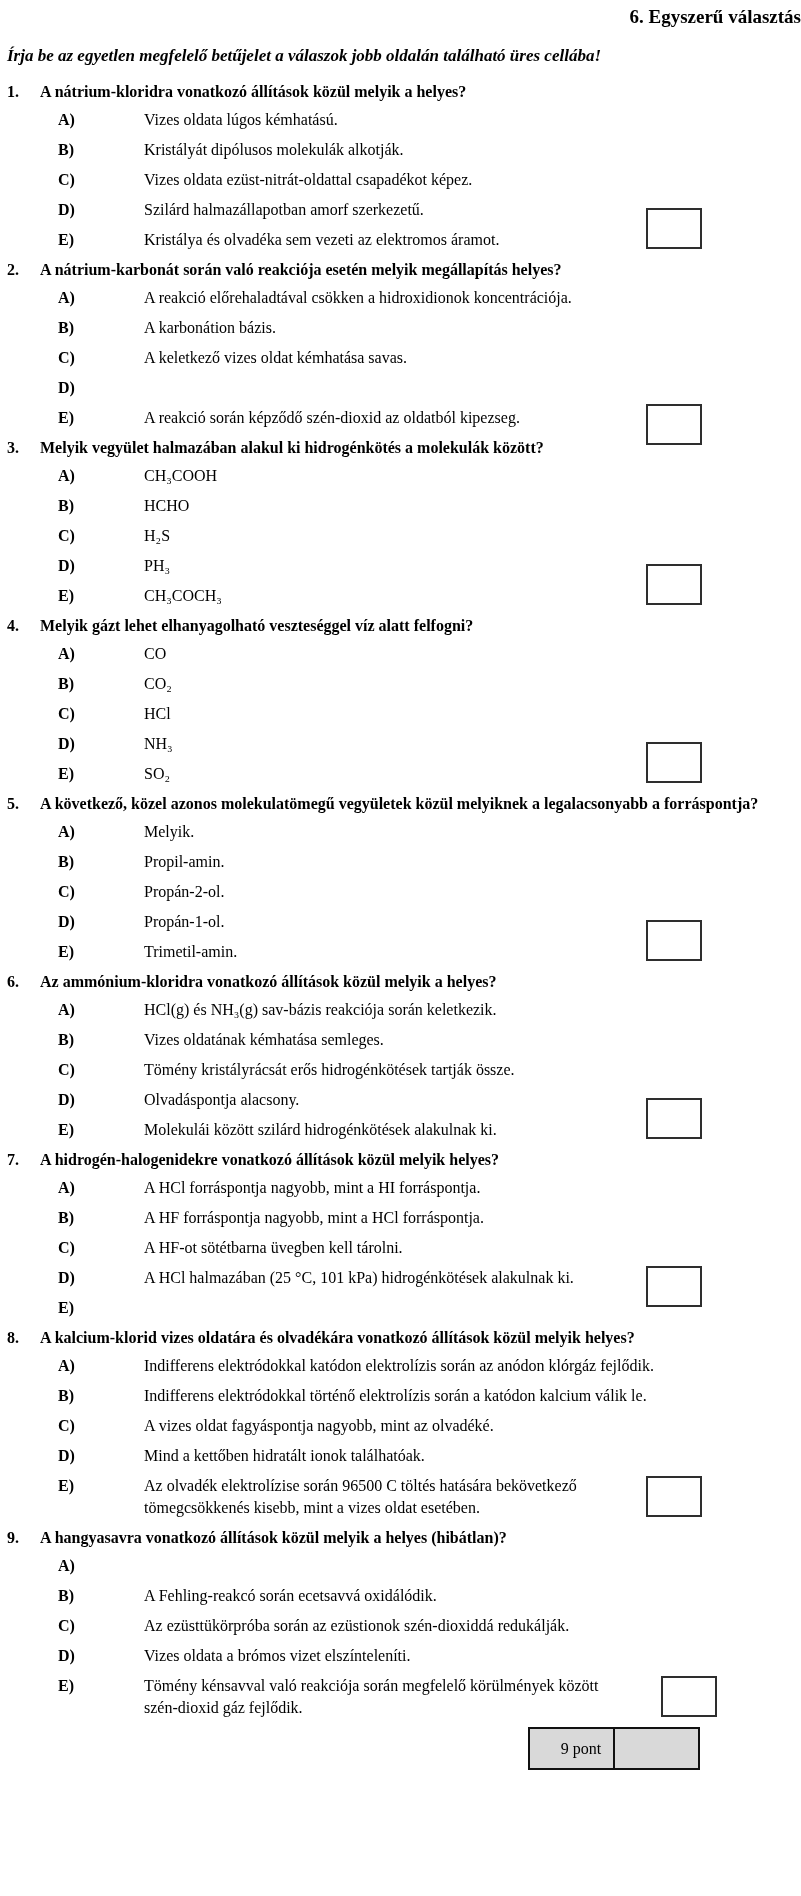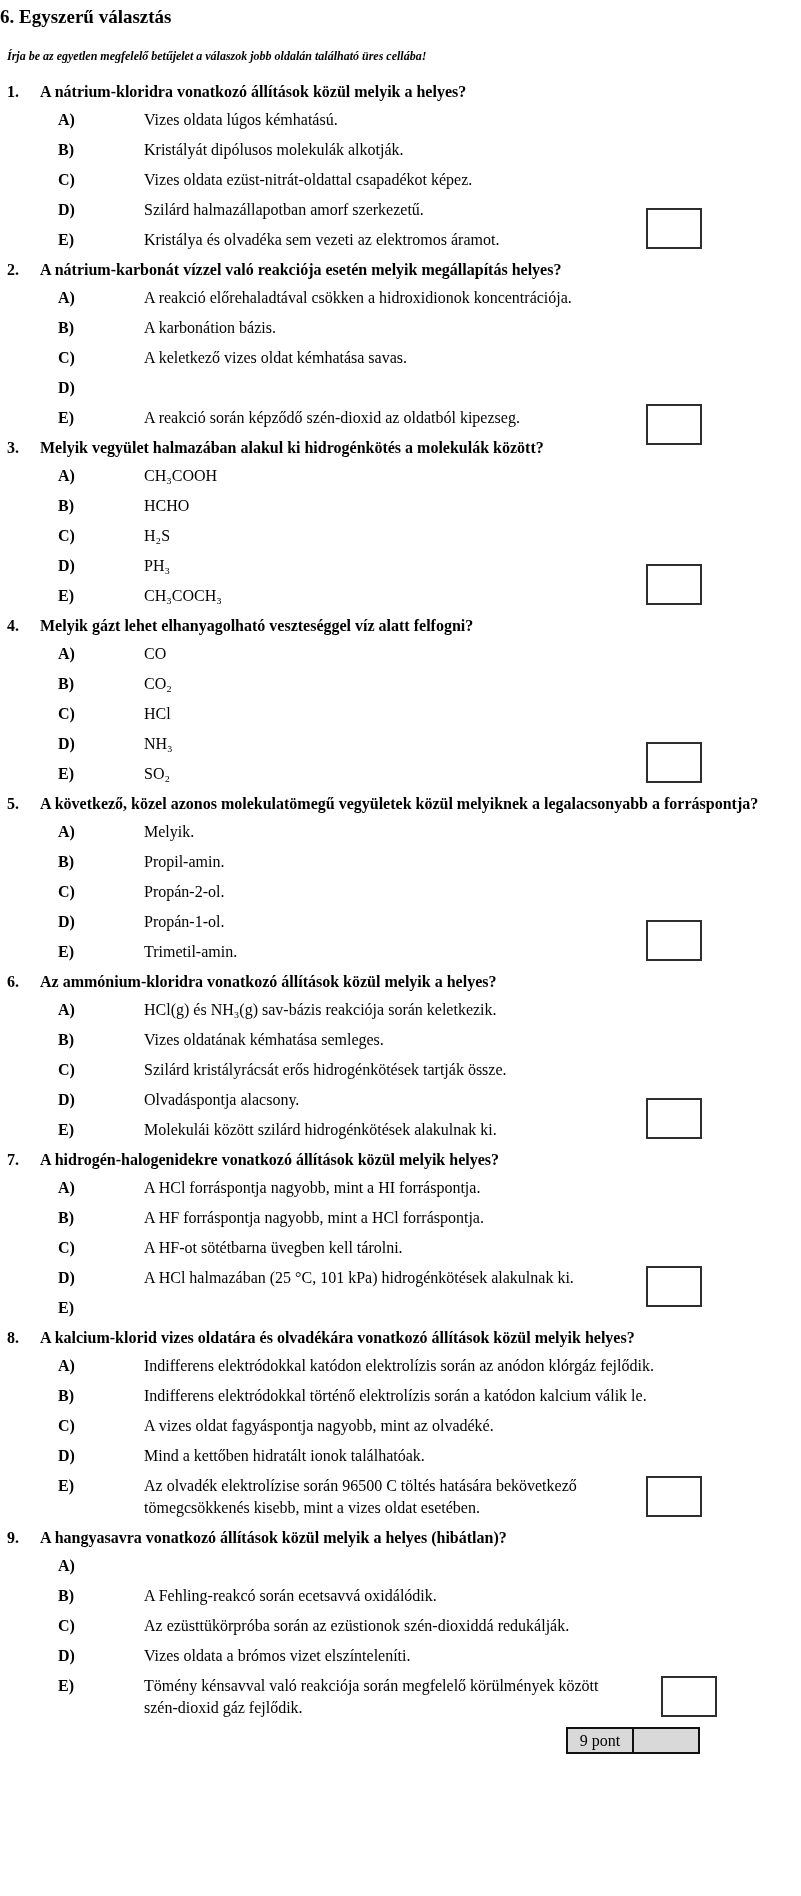--- a/index.html
+++ b/index.html
@@ -14,29 +14,29 @@
     color: #000;
     font-family: "Liberation Serif", "DejaVu Serif", serif;
     font-size: 16px;
   }
   .page {
     padding-top: 5px;
     position: relative;
   }
   .doc-title {
     margin: 0 0 16px 0;
-    text-align: left;
+    text-align: right;
     font-size: 19px;
     font-weight: bold;
     line-height: 24px;
   }
   .instruction {
     font-weight: bold;
     font-style: italic;
-    font-size: 12px;
+    font-size: 17px;
     line-height: 22px;
     margin: 0 12px 14px 7px;
   }
   .question {
     position: relative;
     margin-bottom: 8px;
   }
   .q-head {
     display: flex;
     font-weight: bold;
@@ -86,25 +86,26 @@
     justify-content: flex-end;
     margin: 6px 101px 0 0;
   }
   .score-table {
     display: flex;
     border: 2px solid #111;
     background: #d9d9d9;
   }
   .score-cell {
     width: 64px;
-    height: 23px;
+    height: 39px;
     display: flex;
     align-items: center;
     justify-content: center;
     font-size: 16px;
+    padding-left: 19px;
   }
   .score-cell.label { border-right: 2px solid #111; }
 </style>
 </head>
 <body>
 
 <div class="page">
 
   <h1 class="doc-title">6. Egyszerű választás</h1>
 
@@ -136,21 +137,21 @@
         <span class="opt-letter">E)</span>
         <span class="opt-text">Kristálya és olvadéka sem vezeti az elektromos áramot.</span>
       </div>
     </div>
     <div class="answer-box"></div>
   </section>
 
   <section class="question q2">
     <div class="q-head">
       <span class="q-num">2.</span>
-      <span class="q-text">A nátrium-karbonát vízzel való reakciója esetén melyik megállapítás helyes?</span>
+      <span class="q-text">A nátrium-karbonát során való reakciója esetén melyik megállapítás helyes?</span>
     </div>
     <div class="options">
       <div class="option">
         <span class="opt-letter">A)</span>
         <span class="opt-text">A reakció előrehaladtával csökken a hidroxidionok koncentrációja.</span>
       </div>
       <div class="option">
         <span class="opt-letter">B)</span>
         <span class="opt-text">A karbonátion bázis.</span>
       </div>
@@ -268,21 +269,21 @@
       <div class="option">
         <span class="opt-letter">A)</span>
         <span class="opt-text">HCl(g) és NH₃(g) sav-bázis reakciója során keletkezik.</span>
       </div>
       <div class="option">
         <span class="opt-letter">B)</span>
         <span class="opt-text">Vizes oldatának kémhatása semleges.</span>
       </div>
       <div class="option">
         <span class="opt-letter">C)</span>
-        <span class="opt-text">Szilárd kristályrácsát erős hidrogénkötések tartják össze.</span>
+        <span class="opt-text">Tömény kristályrácsát erős hidrogénkötések tartják össze.</span>
       </div>
       <div class="option">
         <span class="opt-letter">D)</span>
         <span class="opt-text">Olvadáspontja alacsony.</span>
       </div>
       <div class="option">
         <span class="opt-letter">E)</span>
         <span class="opt-text">Molekulái között szilárd hidrogénkötések alakulnak ki.</span>
       </div>
     </div>

